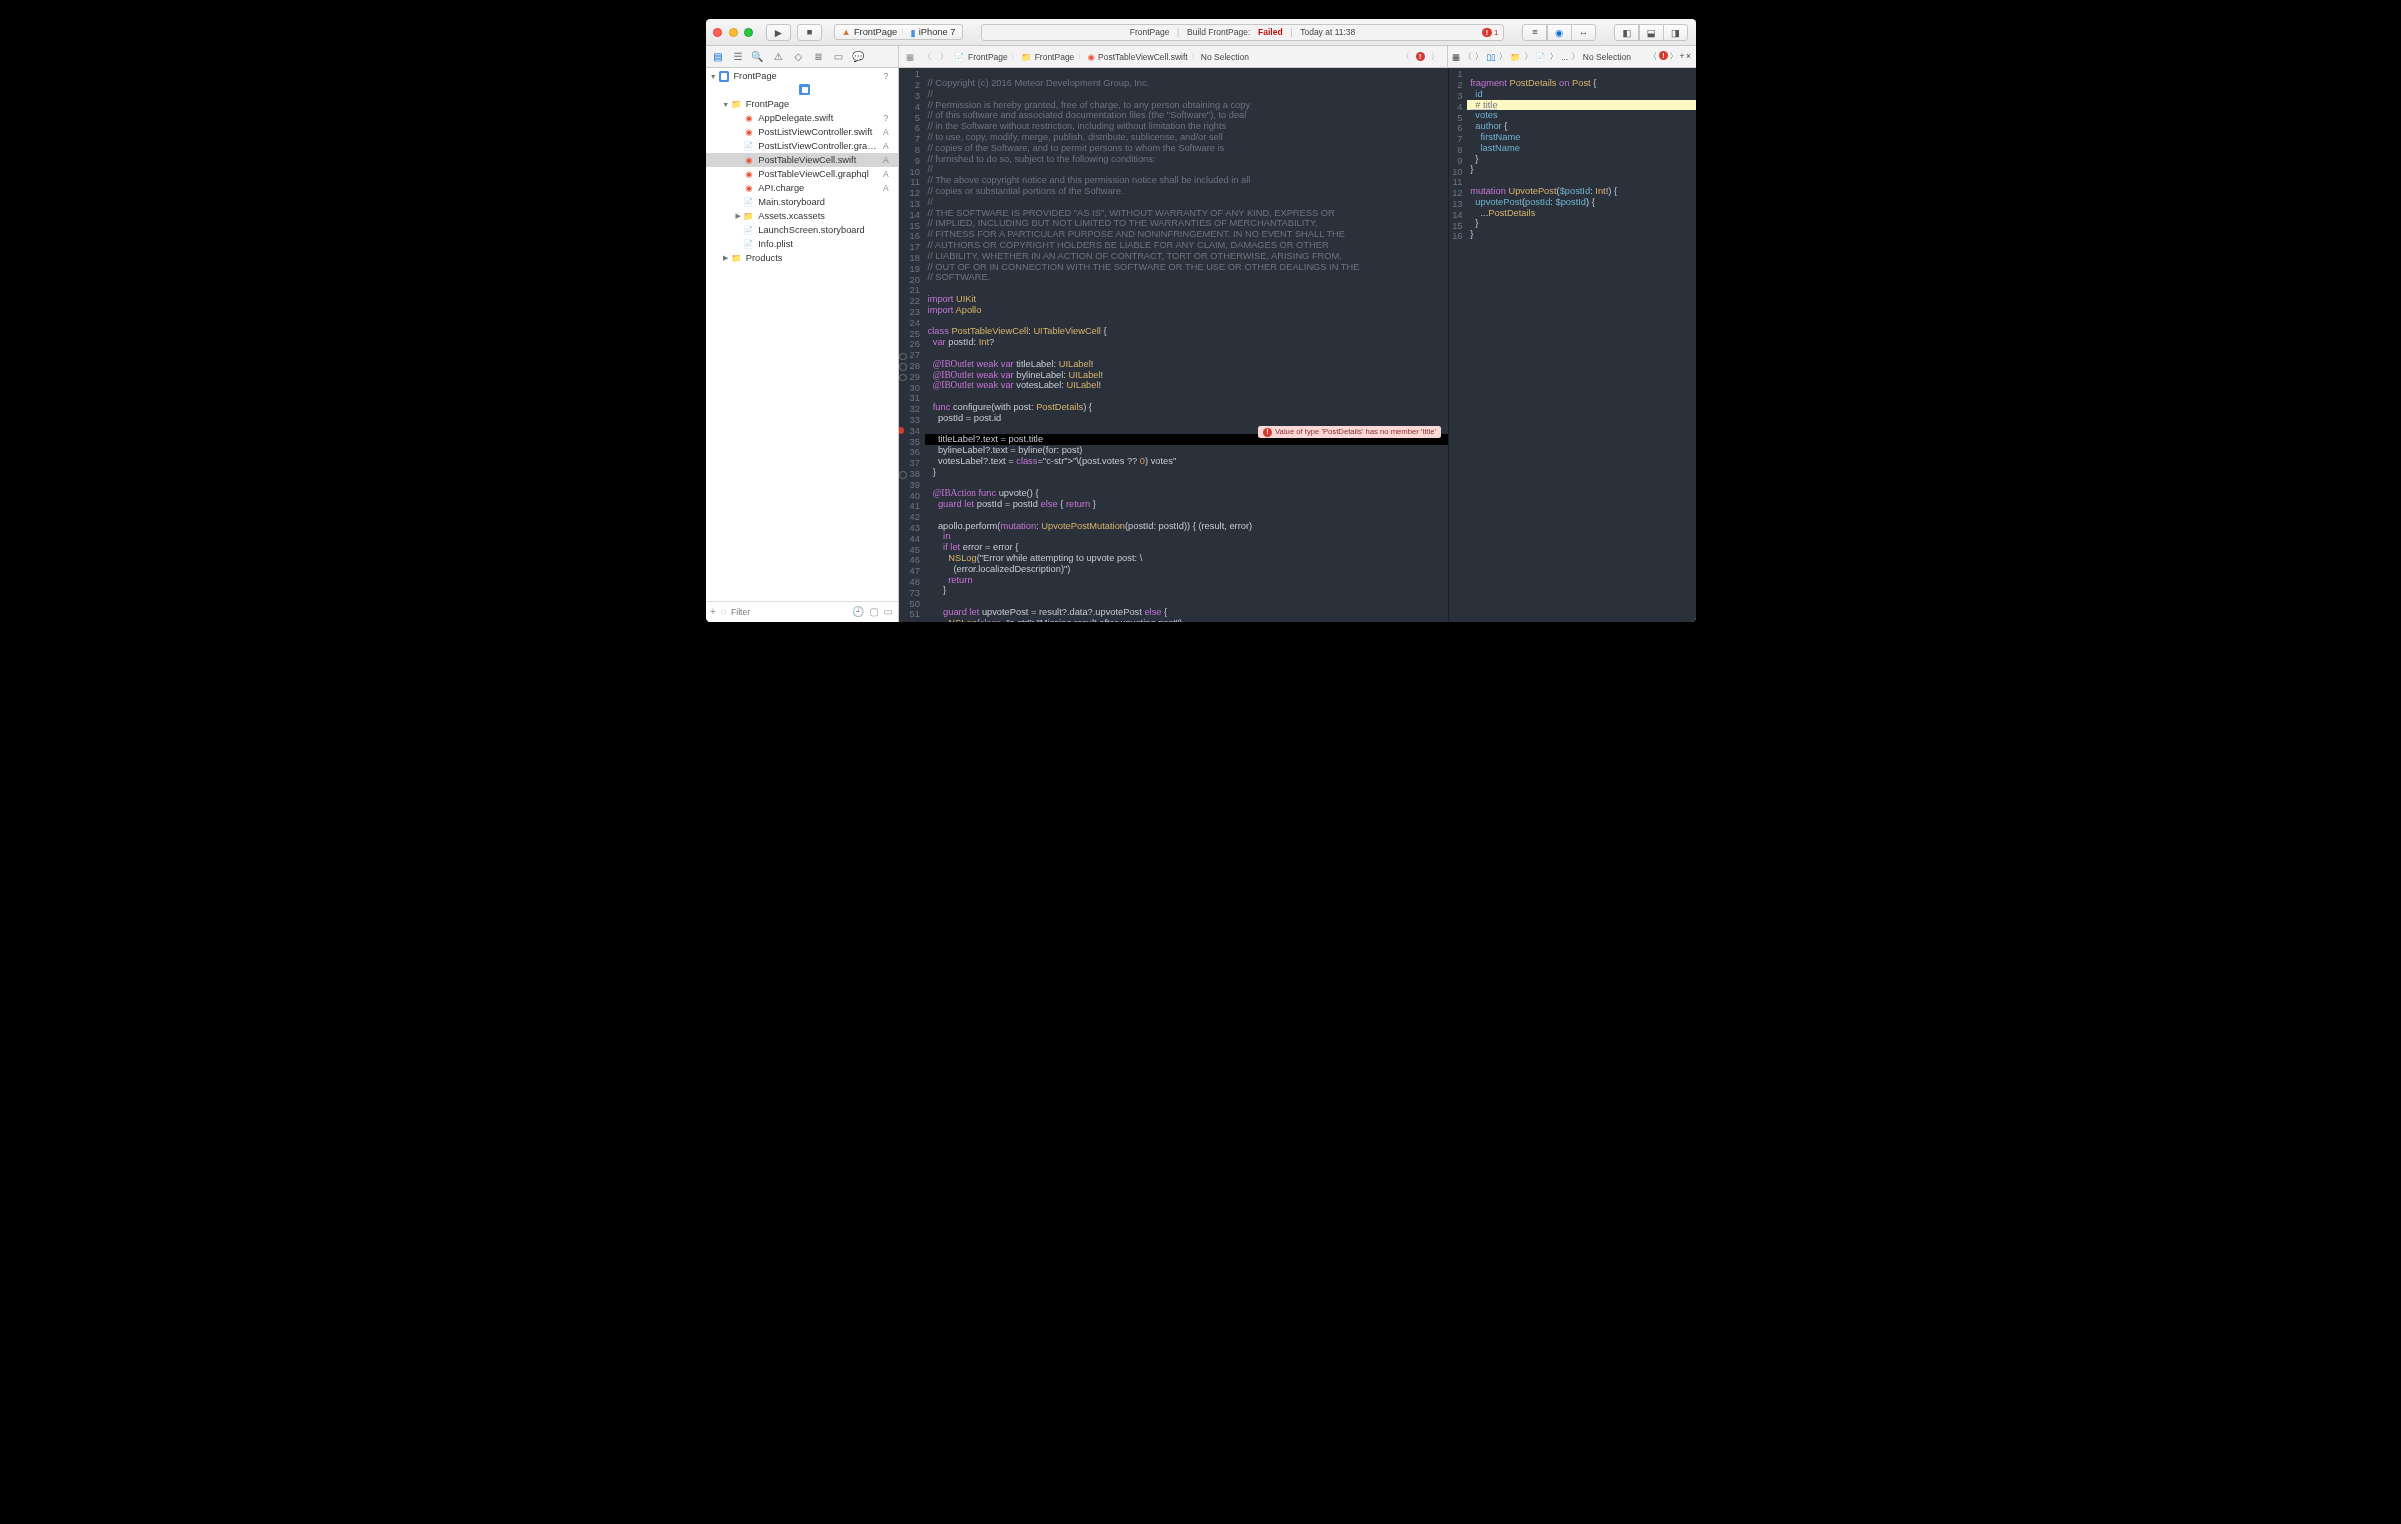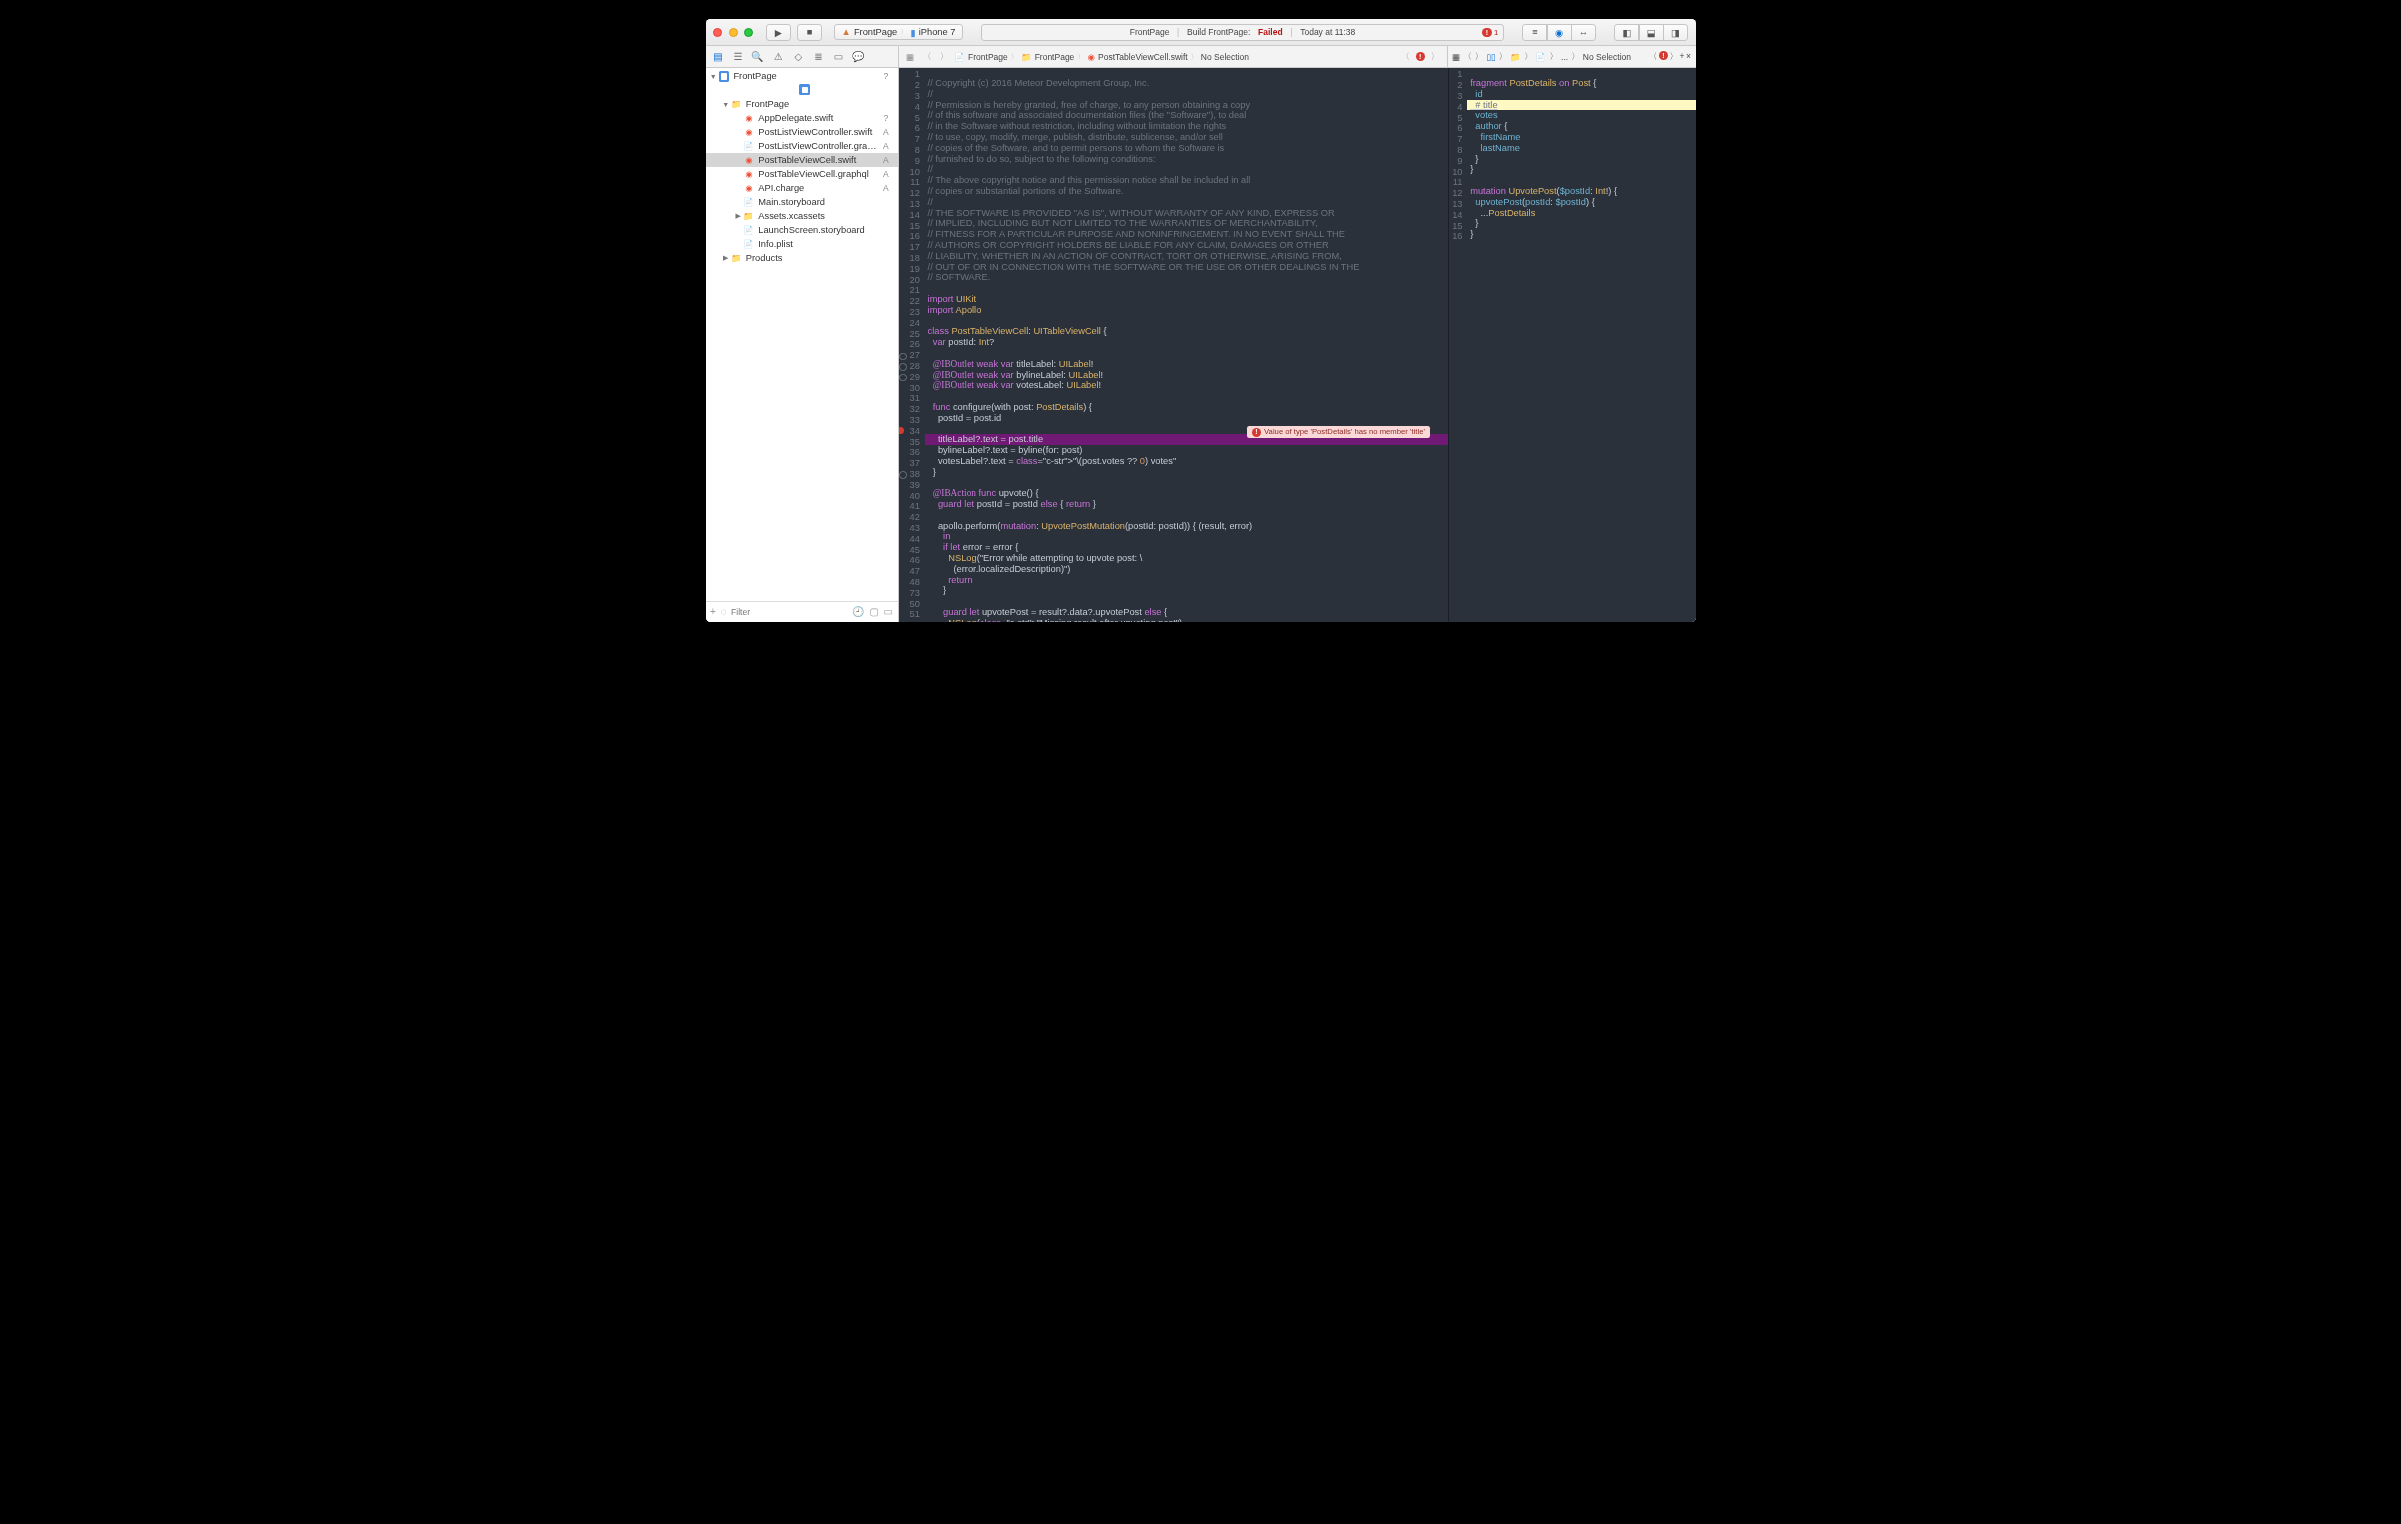--- a/index.html
+++ b/index.html
@@ -50,22 +50,22 @@
   .filterbar input{flex:1;border:none;background:transparent;font-size:8.5px;outline:none;}
   .filterbar .fb{color:#9a9a9a;font-size:10px;cursor:pointer;}
   
   .editor { flex:1; display:flex; background:#2b313a; font-family: Menlo, Monaco, monospace; font-size:9.3px; overflow:hidden;}
   .gutter { width:26px; background:#2b313a; color:#6c7480; text-align:right; padding:1.5px 4.6px 1.5px 0; line-height:10.8px; user-select:none; border-right:0;}
   .gutter .gl{height:10.8px;position:relative;}
   .gutter .gerr::before{content:"";position:absolute;left:-1.5px;top:1.5px;width:7px;height:7px;border-radius:50%;background:#d43a2f;}
   .gutter .gdot::before{content:"";position:absolute;left:0.8px;top:2.3px;width:5.4px;height:5.4px;border-radius:50%;border:0.8px solid #6c7480;}
   .code { flex:1; color:#c5ccd6; padding:10px 0; line-height:10.8px; white-space:pre; overflow:hidden; position:relative;}
   .code .cl{height:10.8px;padding-left:3.1px;}
-  .code .cl.errline{background:#701a75;}
-  .err-bubble{position:absolute;right:18px;background:#f9d8d7;color:#8f2c27;border-radius:2.3px;font-family:-apple-system;font-size:7.7px;padding:0.8px 4.6px;display:flex;align-items:center;gap:3.1px;}
+  .code .cl.errline{background:#000000;}
+  .err-bubble{position:absolute;right:7px;background:#f9d8d7;color:#8f2c27;border-radius:2.3px;font-family:-apple-system;font-size:7.7px;padding:0.8px 4.6px;display:flex;align-items:center;gap:3.1px;}
   .c-com{color:#6c7480;}
   .c-kw{color:#c874d9;}
   .c-type{color:#d9b36b;}
   .c-num{color:#d29a66;}
   .c-attr{color:#c874d9;font-family:Liberation Serif, serif;}
   .c-id{color:#6fb3d2;}
   
   .editor2 { width:248px; display:flex; background:#2b313a; font-family: Menlo, Monaco, monospace; font-size:9.3px; overflow:hidden; border-left:0.8px solid #1b1f25;}
   .editor2 .gutter{width:18.6px;}
   .editor2 .cl.cur{background:#fef9c3;text-decoration:underline;}

